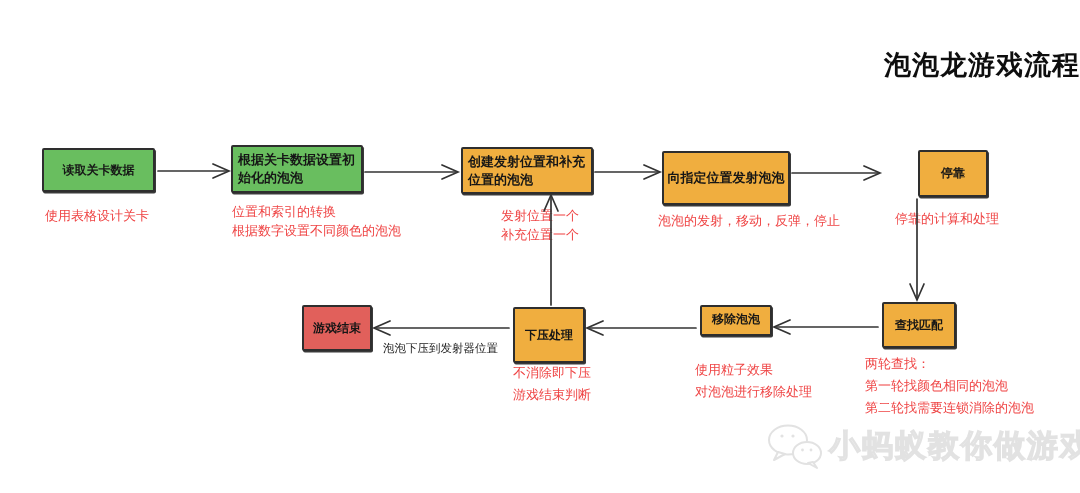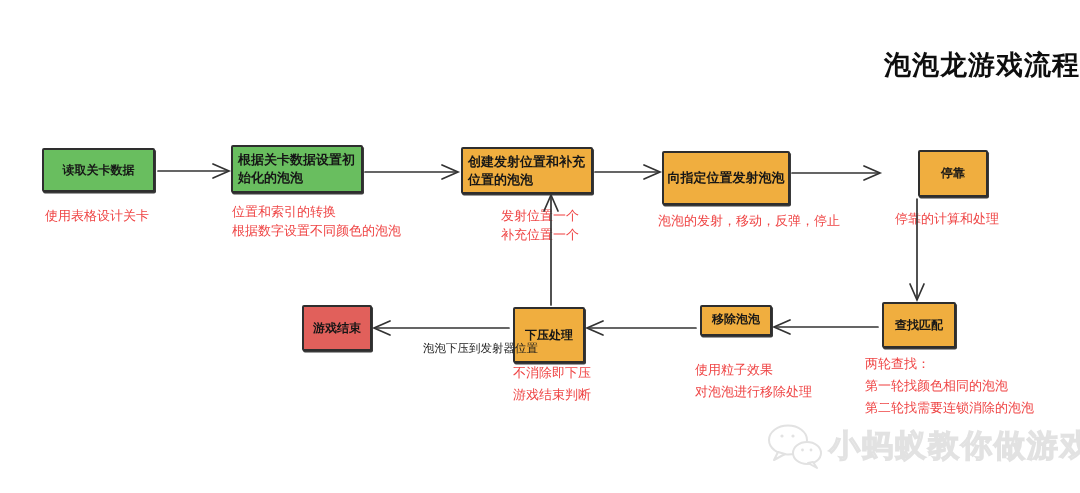--- a/index.html
+++ b/index.html
@@ -37,21 +37,21 @@
   .note.wide{line-height:22px;}
   .note-read{left:45px;top:206px;}
   .note-init{left:232px;top:202px;}
   .note-create{left:460px;top:206px;margin-left:41px;}
   .note-shoot{left:658px;top:211px;}
   .note-dock{left:875px;top:209px;margin-left:20px;}
   .note-find{left:865px;top:353px;}
   .note-remove{left:695px;top:359px;}
   .note-press{left:513px;top:362px;}
   .edge-label{
-    position:absolute;left:383px;top:341px;font-size:11.5px;color:#1c1c1c;white-space:nowrap;margin-left:40px;
+    position:absolute;left:383px;top:341px;font-size:11.5px;color:#1c1c1c;white-space:nowrap;
   }
   .arrows{position:absolute;left:0;top:0;pointer-events:none;}
   .watermark{
     position:absolute;left:766px;top:423px;display:flex;align-items:center;gap:5px;
   }
   .watermark-text{
     font-size:31px;font-weight:700;letter-spacing:2px;white-space:nowrap;
     color:#f4f4f4;-webkit-text-stroke:1.2px #e2e2e2;
   }
 </style>

